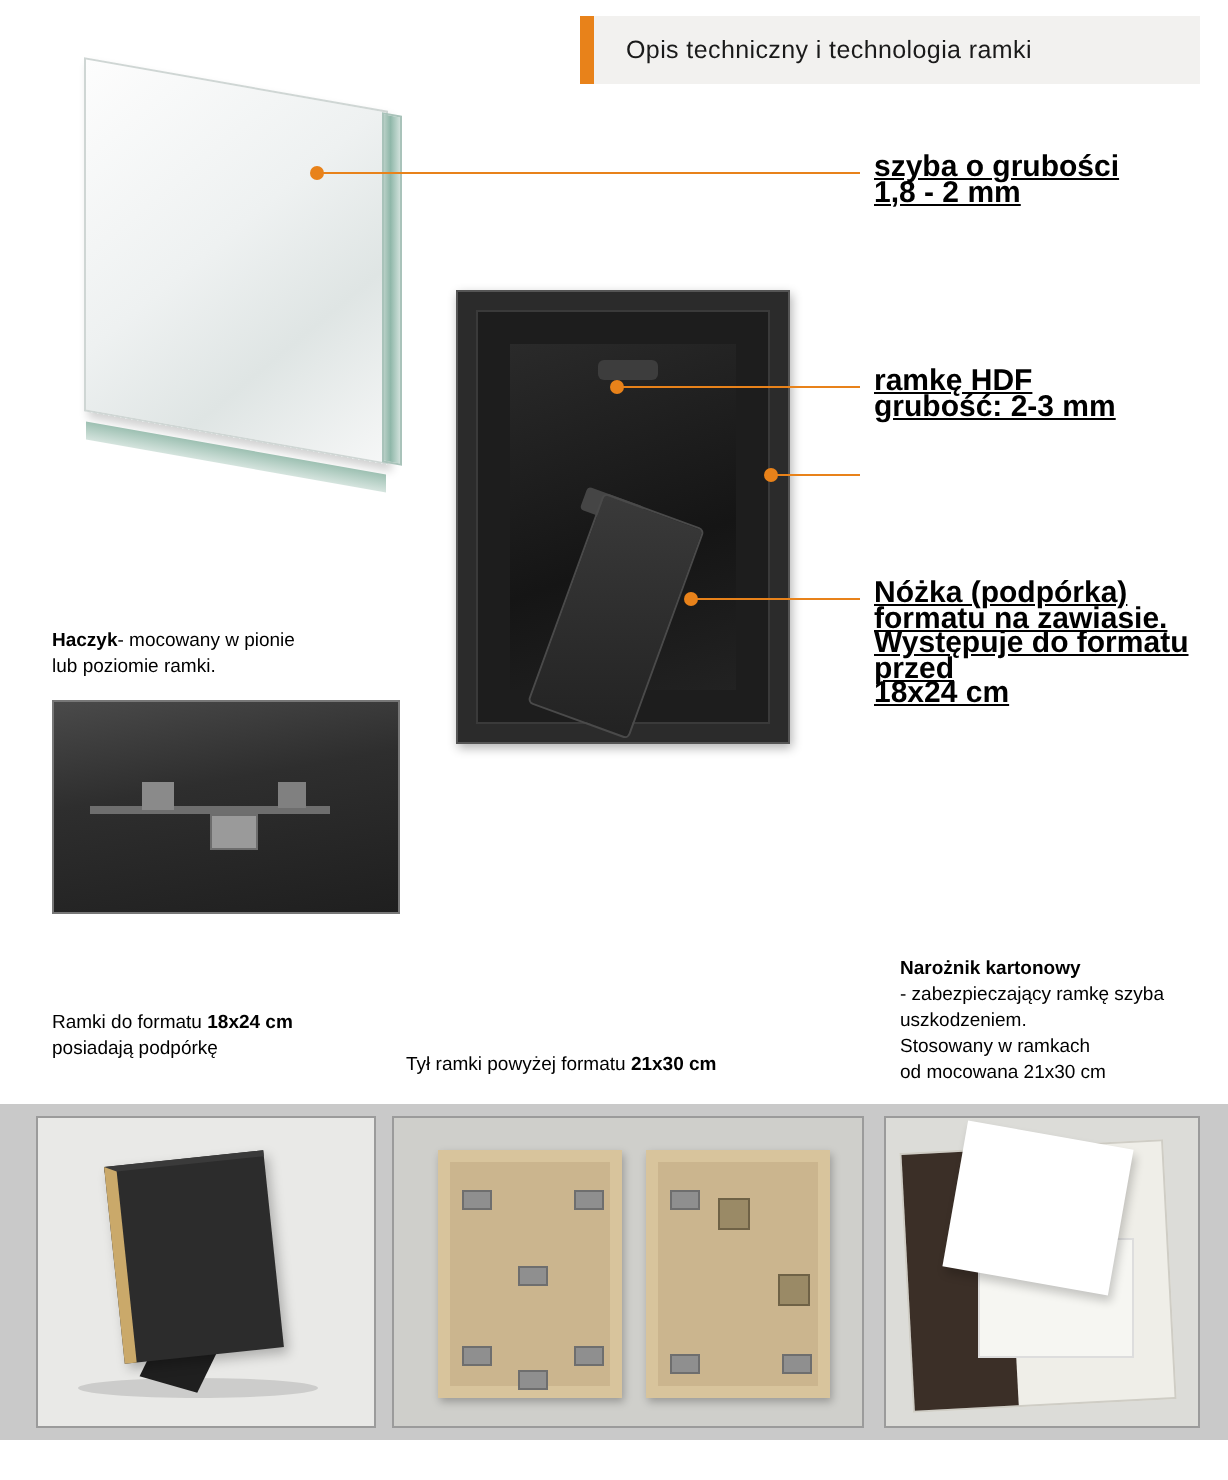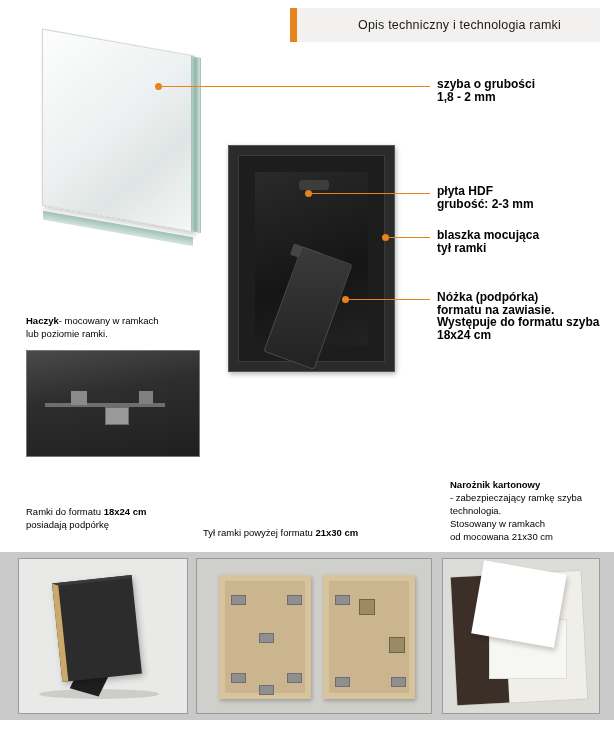--- a/index.html
+++ b/index.html
@@ -32,21 +32,20 @@
     border-left: 7px solid #e8821a;
     box-sizing: border-box;
     display: flex;
     align-items: center;
   }
   .header-title {
     font-size: 12.5px;
     color: #1a1a1a;
     padding-left: 16px;
     letter-spacing: 0.2px;
-    margin-left: 45px;
   }
 
   
   .glass-wrap {
     position: absolute;
     left: 34px;
     top: 36px;
     width: 190px;
     height: 198px;
   }
@@ -150,23 +149,24 @@
   .lead-dot {
     position: absolute;
     width: 7px;
     height: 7px;
     border-radius: 50%;
     background: #e8821a;
   }
 
   .callout {
     position: absolute;
-    font-size: 12px;
+    font-size: 15px;
     line-height: 12.5px;
     color: #000;
+    text-decoration: underline;
   }
   .callout b { font-weight: bold; }
 
   
   .hook-caption {
     position: absolute;
     left: 26px;
     top: 314px;
     width: 190px;
     font-size: 9.5px;
@@ -372,42 +372,38 @@
       <div class="hdf-plate"></div>
       <div class="clip-top"></div>
       <div class="kickstand-hinge"></div>
       <div class="kickstand"></div>
     </div>
   </div>
 
   <div class="lead-dot" style="left:305px; top:190px;"></div>
   <div class="lead-line" style="left:310px; top:193px; width:120px;"></div>
   <div class="callout" style="left:437px; top:185px; width:165px;">
-    <b>płyta HDF</b><br>
+    <b>ramkę HDF</b><br>
     <b>grubość: 2-3 mm</b>
   </div>
 
   <div class="lead-dot" style="left:382px; top:234px;"></div>
   <div class="lead-line" style="left:387px; top:237px; width:43px;"></div>
-  <div class="callout" style="left:437px; top:229px; width:165px;">
-    <b>blaszka mocująca</b><br>
-    <b>tył ramki</b>
-  </div>
 
   <div class="lead-dot" style="left:342px; top:296px;"></div>
   <div class="lead-line" style="left:347px; top:299px; width:83px;"></div>
   <div class="callout" style="left:437px; top:291px; width:172px;">
     <b>Nóżka (podpórka)</b><br>
     <b>formatu na zawiasie.</b><br>
-    <b>Występuje do formatu szyba</b><br>
+    <b>Występuje do formatu przed</b><br>
     <b>18x24 cm</b>
   </div>
 
   <div class="hook-caption">
-    <b>Haczyk</b><span>-  mocowany w ramkach</span><br>
+    <b>Haczyk</b><span>-  mocowany w pionie</span><br>
     <span>lub poziomie ramki.</span>
   </div>
   <div class="hook-photo">
     <div class="hook-bar"></div>
     <div class="hook-clipA"></div>
     <div class="hook-clipB"></div>
     <div class="hook-clipC"></div>
   </div>
 
   <div class="cap cap-left">
@@ -415,21 +411,21 @@
     <span>posiadają podpórkę</span>
   </div>
 
   <div class="cap cap-mid">
     <span>Tył ramki powyżej formatu </span><b>21x30 cm</b>
   </div>
 
   <div class="cap cap-right">
     <b>Narożnik kartonowy</b><br>
     <span>- zabezpieczający ramkę szyba</span><br>
-    <span>technologia.</span><br>
+    <span>uszkodzeniem.</span><br>
     <span>Stosowany w ramkach</span><br>
     <span>od mocowana 21x30 cm</span>
   </div>
 
   <div class="strip">
 
     <div class="photo photo-stand">
       <div class="stand-shadow"></div>
       <div class="stand-leg"></div>
       <div class="stand-frame"></div>

